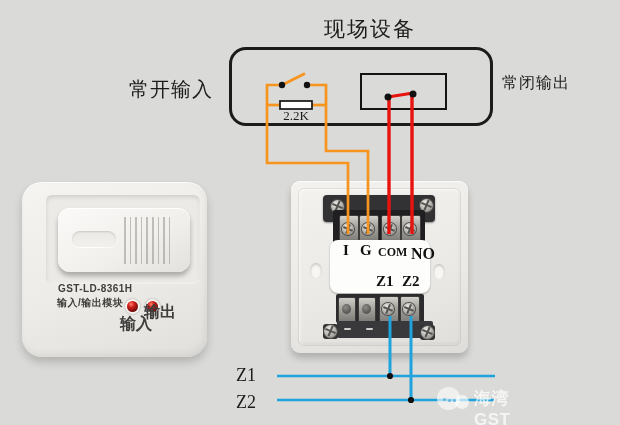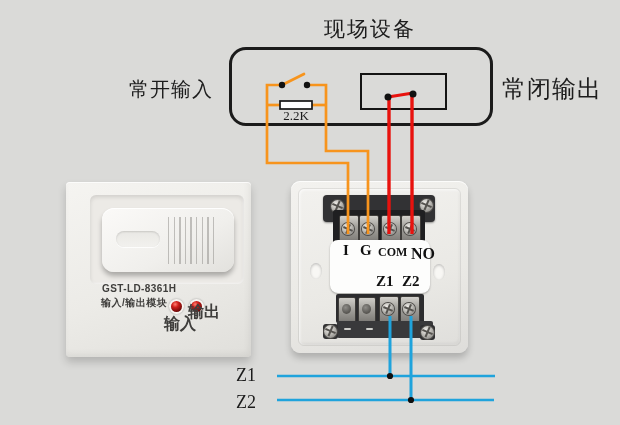--- a/index.html
+++ b/index.html
@@ -7,36 +7,35 @@
     position:relative;width:620px;height:425px;background:#dadad8;overflow:hidden;
     font-family:"Liberation Serif","DejaVu Serif",serif;color:#1e1e1e;
   }
   .abs{position:absolute;}
   .t{position:absolute;white-space:nowrap;color:#1c1c1c;}
   .t-sans{font-family:"Liberation Sans","DejaVu Sans",sans-serif;}
 
   
   .title{left:322px;top:7px;width:96px;font-size:21px;text-align:center;letter-spacing:2px;margin-top:8px;}
   .label-left{left:129px;top:76px;font-size:20px;letter-spacing:1px;}
-  .label-right{left:502px;top:73px;font-size:24px;letter-spacing:1px;}
+  .label-right{left:502px;top:73px;font-size:16px;letter-spacing:1px;}
   .field-box{
     left:229px;top:47px;width:258px;height:73px;
     border:3px solid #1b1b1b;border-radius:17px;background:transparent;
   }
   .relay-box{left:360px;top:73px;width:83px;height:33px;border:2.5px solid #141414;}
   .resistor-label{left:276px;top:108px;width:40px;text-align:center;font-size:13px;}
   .z1-label{left:236px;top:365px;font-size:18px;}
   .z2-label{left:236px;top:392px;font-size:18px;}
 
   
   .module{
-    left:22px;top:182px;width:185px;height:175px;border-radius:4px;
+    left:22px;top:182px;width:185px;height:175px;border-radius:20px;
     background:linear-gradient(160deg,#f5f4f1 0%,#ecebe7 55%,#e0dfdb 100%);
     box-shadow:0 5px 8px rgba(0,0,0,0.18), inset 0 1px 0 rgba(255,255,255,0.75), inset -2px -3px 6px rgba(0,0,0,0.06);
-    margin-left:44px;
   }
   .module-recess{
     position:absolute;left:24px;top:13px;width:154px;height:89px;border-radius:6px;
     background:#eceae6;box-shadow:inset 0 2px 4px rgba(0,0,0,0.12), inset -1px -1px 2px rgba(255,255,255,0.6);
   }
   .module-cover{
     position:absolute;left:36px;top:26px;width:132px;height:64px;border-radius:12px;
     background:linear-gradient(150deg,#fbfaf8 0%,#f0efec 60%,#e2e1dd 100%);
     box-shadow:0 4px 5px rgba(0,0,0,0.28), inset 0 1px 0 rgba(255,255,255,0.9);
   }
@@ -215,14 +214,22 @@
     <circle cx="413" cy="94" r="3.5" fill="#111111"></circle>
 
     <line stroke-width="2.7" x1="277" y1="376" x2="495" y2="376" stroke="#1FA3DC"></line>
     <line stroke-width="2.7" x1="277" y1="400" x2="494" y2="400" stroke="#1FA3DC"></line>
     <line stroke-width="3" x1="390" y1="316" x2="390" y2="376" stroke="#1FA3DC"></line>
     <line stroke-width="3" x1="411" y1="316" x2="411" y2="400" stroke="#1FA3DC"></line>
     <circle cx="390" cy="376" r="3.1" fill="#101010"></circle>
     <circle cx="411" cy="400" r="3.1" fill="#101010"></circle>
   </svg>
 
+  <div class="abs watermark">
+    <div class="wm-c1"></div>
+    <div class="wm-c2"></div>
+    <div class="wm-dot" style="left:8px;top:15px;"></div>
+    <div class="wm-dot" style="left:13px;top:16px;"></div>
+    <div class="wm-dot" style="left:18px;top:16px;"></div>
+    <span class="wm-text">海湾GST</span>
+  </div>
 
 </div>
 
 </body></html>

